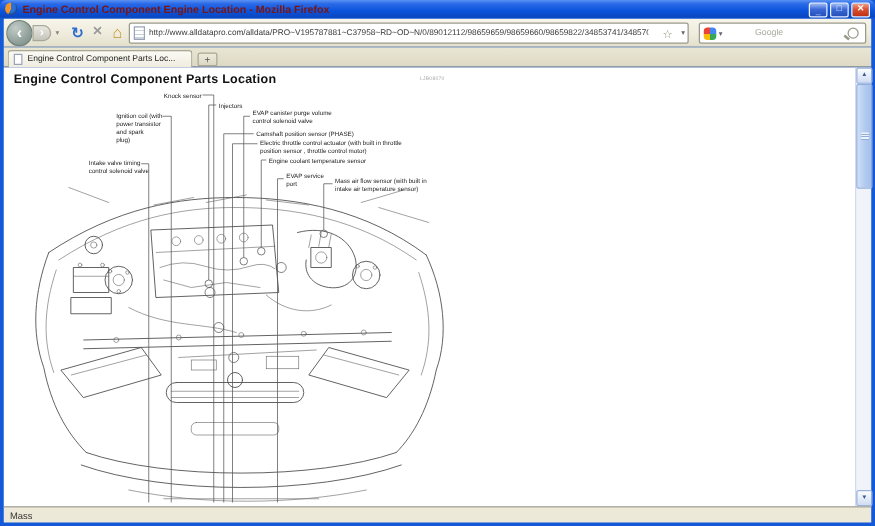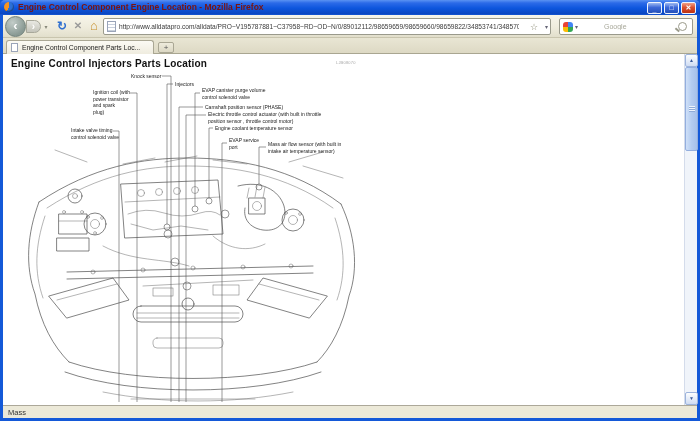--- a/index.html
+++ b/index.html
@@ -141,21 +141,21 @@
 
   <div class="tabbar">
     <div class="tab">
       <span class="tab-fav"></span>
       <span class="tab-label">Engine Control Component Parts Loc...</span>
     </div>
     <div class="newtab">+</div>
   </div>
 
   <div class="content">
-    <div class="page-heading">Engine Control Injectors Parts Location</div>
+    <div class="page-heading">Engine Control Component Parts Location</div>
     <div class="figure-code">LJB08070</div>
 
     <svg id="diagram" viewBox="0 0 370 339" xmlns="http://www.w3.org/2000/svg">
 
       <g>
 
         <path class="carline" d="M36,136 C90,100 140,92 185,92 C235,92 290,102 338,138"></path>
         <path class="carline2" d="M44,142 C96,108 143,100 185,100 C230,100 282,108 330,142"></path>
 
         <path class="carline2" d="M120,98 L152,92 M162,96 L194,90 M210,94 L244,98"></path>

